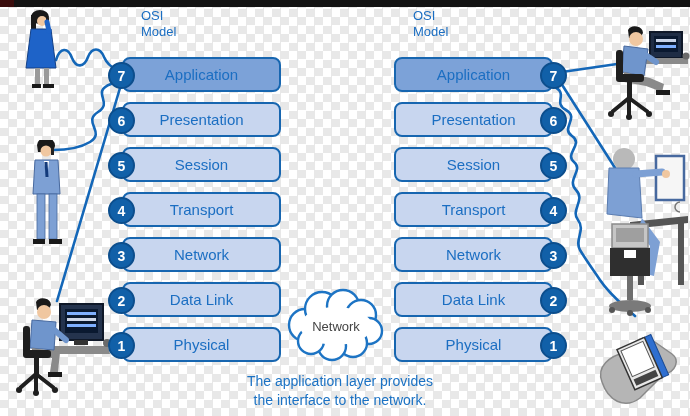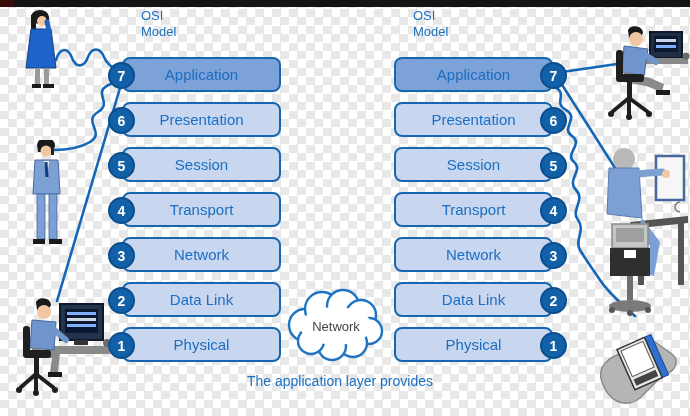--- a/index.html
+++ b/index.html
@@ -154,20 +154,21 @@
       <span>Data Link</span>
       </div>
     <div class="layer-row" style="top:327px">
       <span class="badge">1</span>
       <span>Physical</span>
       </div>
   </div>
 
   <div class="caption">
     <div>The application layer provides</div>
+    <div>the interface to the network.</div>
   </div>
 
   <svg class="figure" style="left:12px;top:8px" width="60" height="100" viewBox="0 0 60 100">
     <ellipse cx="28" cy="9" rx="9" ry="7" fill="#1a1a1a"></ellipse>
     <rect x="19" y="7" width="5" height="16" fill="#1a1a1a"></rect>
     <circle cx="30" cy="13" r="5" fill="#f0c7a0"></circle>
     <rect x="34" y="10" width="3" height="7" fill="#222222"></rect>
     <path d="M19,21 L39,21 L44,60 L14,60 Z" fill="#1e63c8" stroke="#123f85" stroke-width="1"></path>
     <path d="M37,23 L35,14" stroke="#1e63c8" stroke-width="5" stroke-linecap="round" fill="none"></path>
     <rect x="23" y="60" width="5" height="16" fill="#9a9a9a"></rect>

